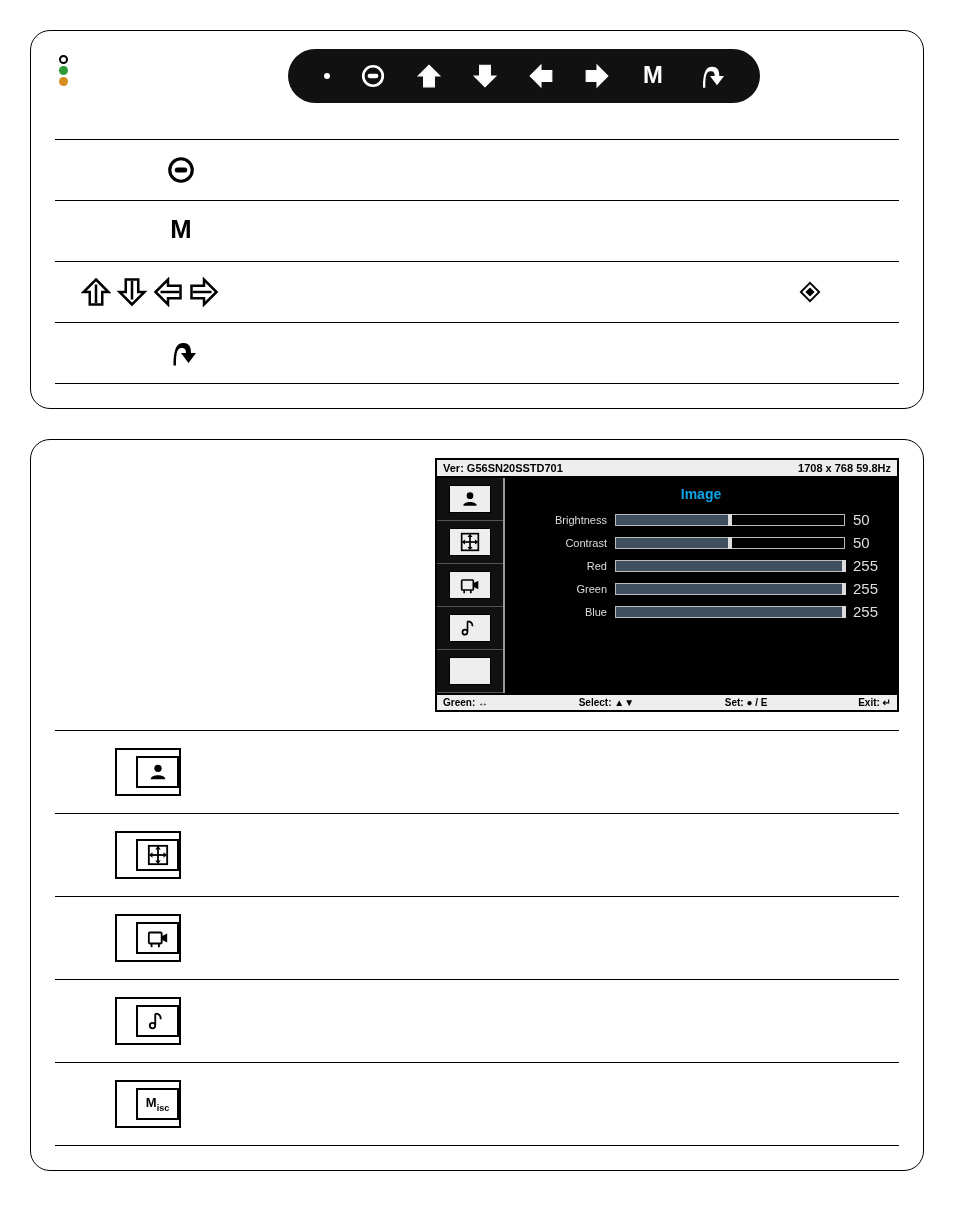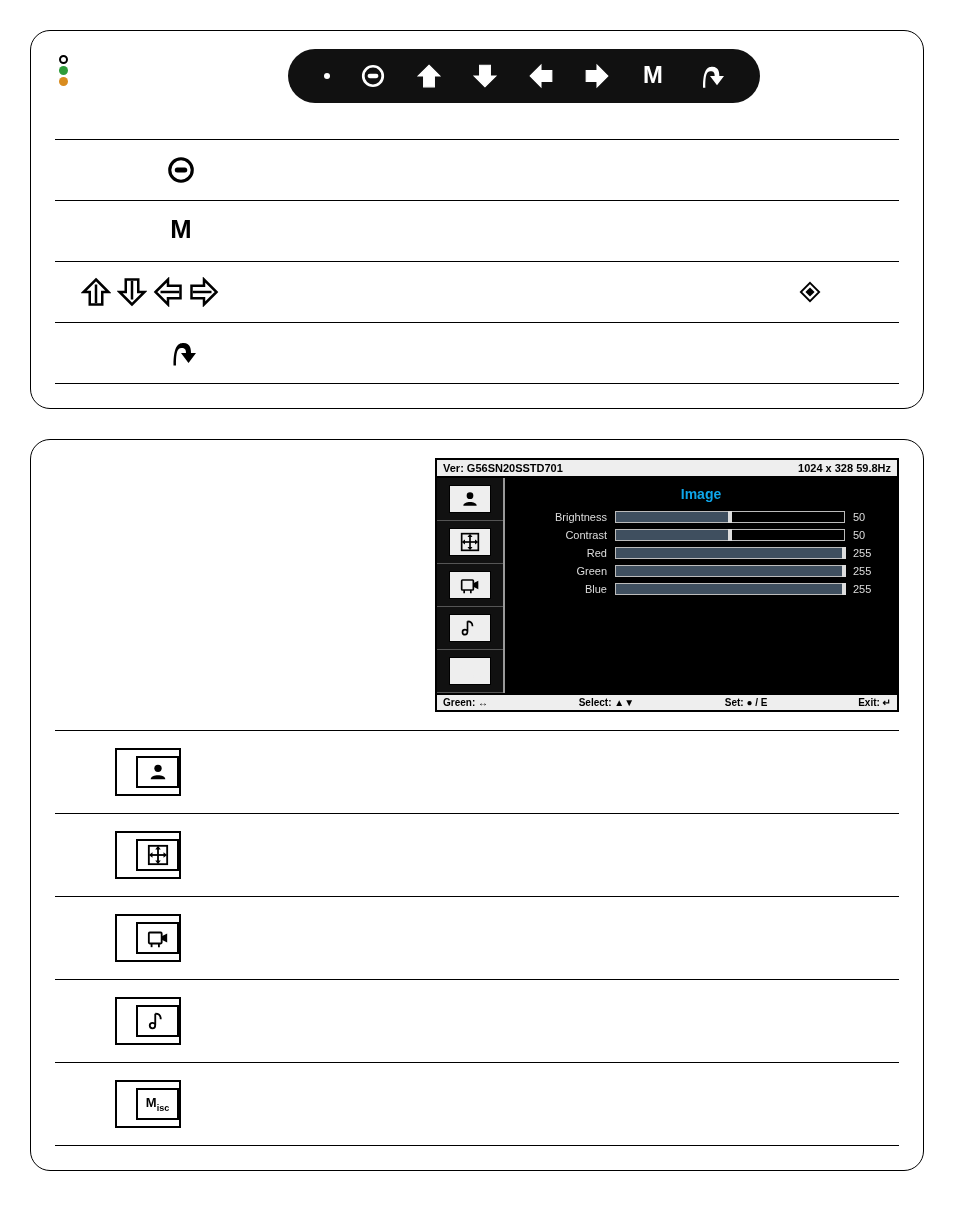--- a/index.html
+++ b/index.html
@@ -31,21 +31,21 @@
   .osd-tab{height:42px;border-bottom:1px solid #555;display:flex;align-items:center;justify-content:center;}
   .osd-tab.selected .tab-inner{background:#eee;}
   .tab-inner{width:40px;height:26px;background:#eee;display:flex;align-items:center;justify-content:center;border:1px solid #000;}
   .osd-main{flex:1;padding:4px 10px 8px 10px;}
   .osd-title{text-align:center;color:#0ea5e9;font-weight:bold;font-size:14px;padding:4px 0 6px;}
   .osd-line{display:flex;align-items:center;gap:8px;padding:3px 0;}
   .osd-label{width:92px;text-align:right;color:#ddd;font-size:11px;}
   .osd-bar{flex:1;height:10px;border:1px solid #bbb;position:relative;background:#000;}
   .osd-bar-fill{position:absolute;left:0;top:0;bottom:0;background:#3f4f5f;}
   .osd-bar-handle{position:absolute;top:-1px;width:4px;height:12px;background:#ddd;}
-  .osd-val{width:34px;text-align:left;color:#ddd;font-size:11px;}
+  .osd-val{width:34px;text-align:left;color:#ddd;font-size:15px;}
   .osd-textval{color:#ddd;font-size:11px;margin-left:4px;}
   .osd-bottom{display:flex;justify-content:space-between;background:#eee;color:#000;padding:2px 6px;font-weight:bold;border-top:2px solid #000;font-size:10px;}
   
   .menu-list{margin-top:18px;}
   .menu-row{display:flex;align-items:center;border-bottom:1px solid #000;min-height:74px;padding:4px 0 4px 60px;}
   .menu-row:first-child{border-top:1px solid #000;}
   .menu-icon-box{width:62px;height:44px;border:2px solid #000;display:flex;align-items:center;justify-content:center;}
   .menu-icon-box .inner{width:40px;height:28px;border:2px solid #000;display:flex;align-items:center;justify-content:center;margin-left:19px;}
   .misc-label{font-weight:bold;font-size:13px;}
   .misc-label sub{font-size:9px;}
@@ -212,21 +212,21 @@
           <div class="key-cell-right"></div>
       </div>
     </div>
   </div>
 
   <div class="card">
     <div class="osd-wrap">
       <div class="osd">
         <div class="osd-top">
           <span>Ver: G56SN20SSTD701</span>
-          <span>1024 x 328  59.8Hz</span>
+          <span>1708 x 768  59.8Hz</span>
         </div>
         <div class="osd-body">
           <div class="osd-tabs">
             <div class="osd-tab selected">
                 <div class="tab-inner">
                   <svg width="20" height="20" viewBox="0 0 24 24" style="color:#000">
                     <use href="#t-image"></use>
                   </svg>
                 </div>
               </div>

